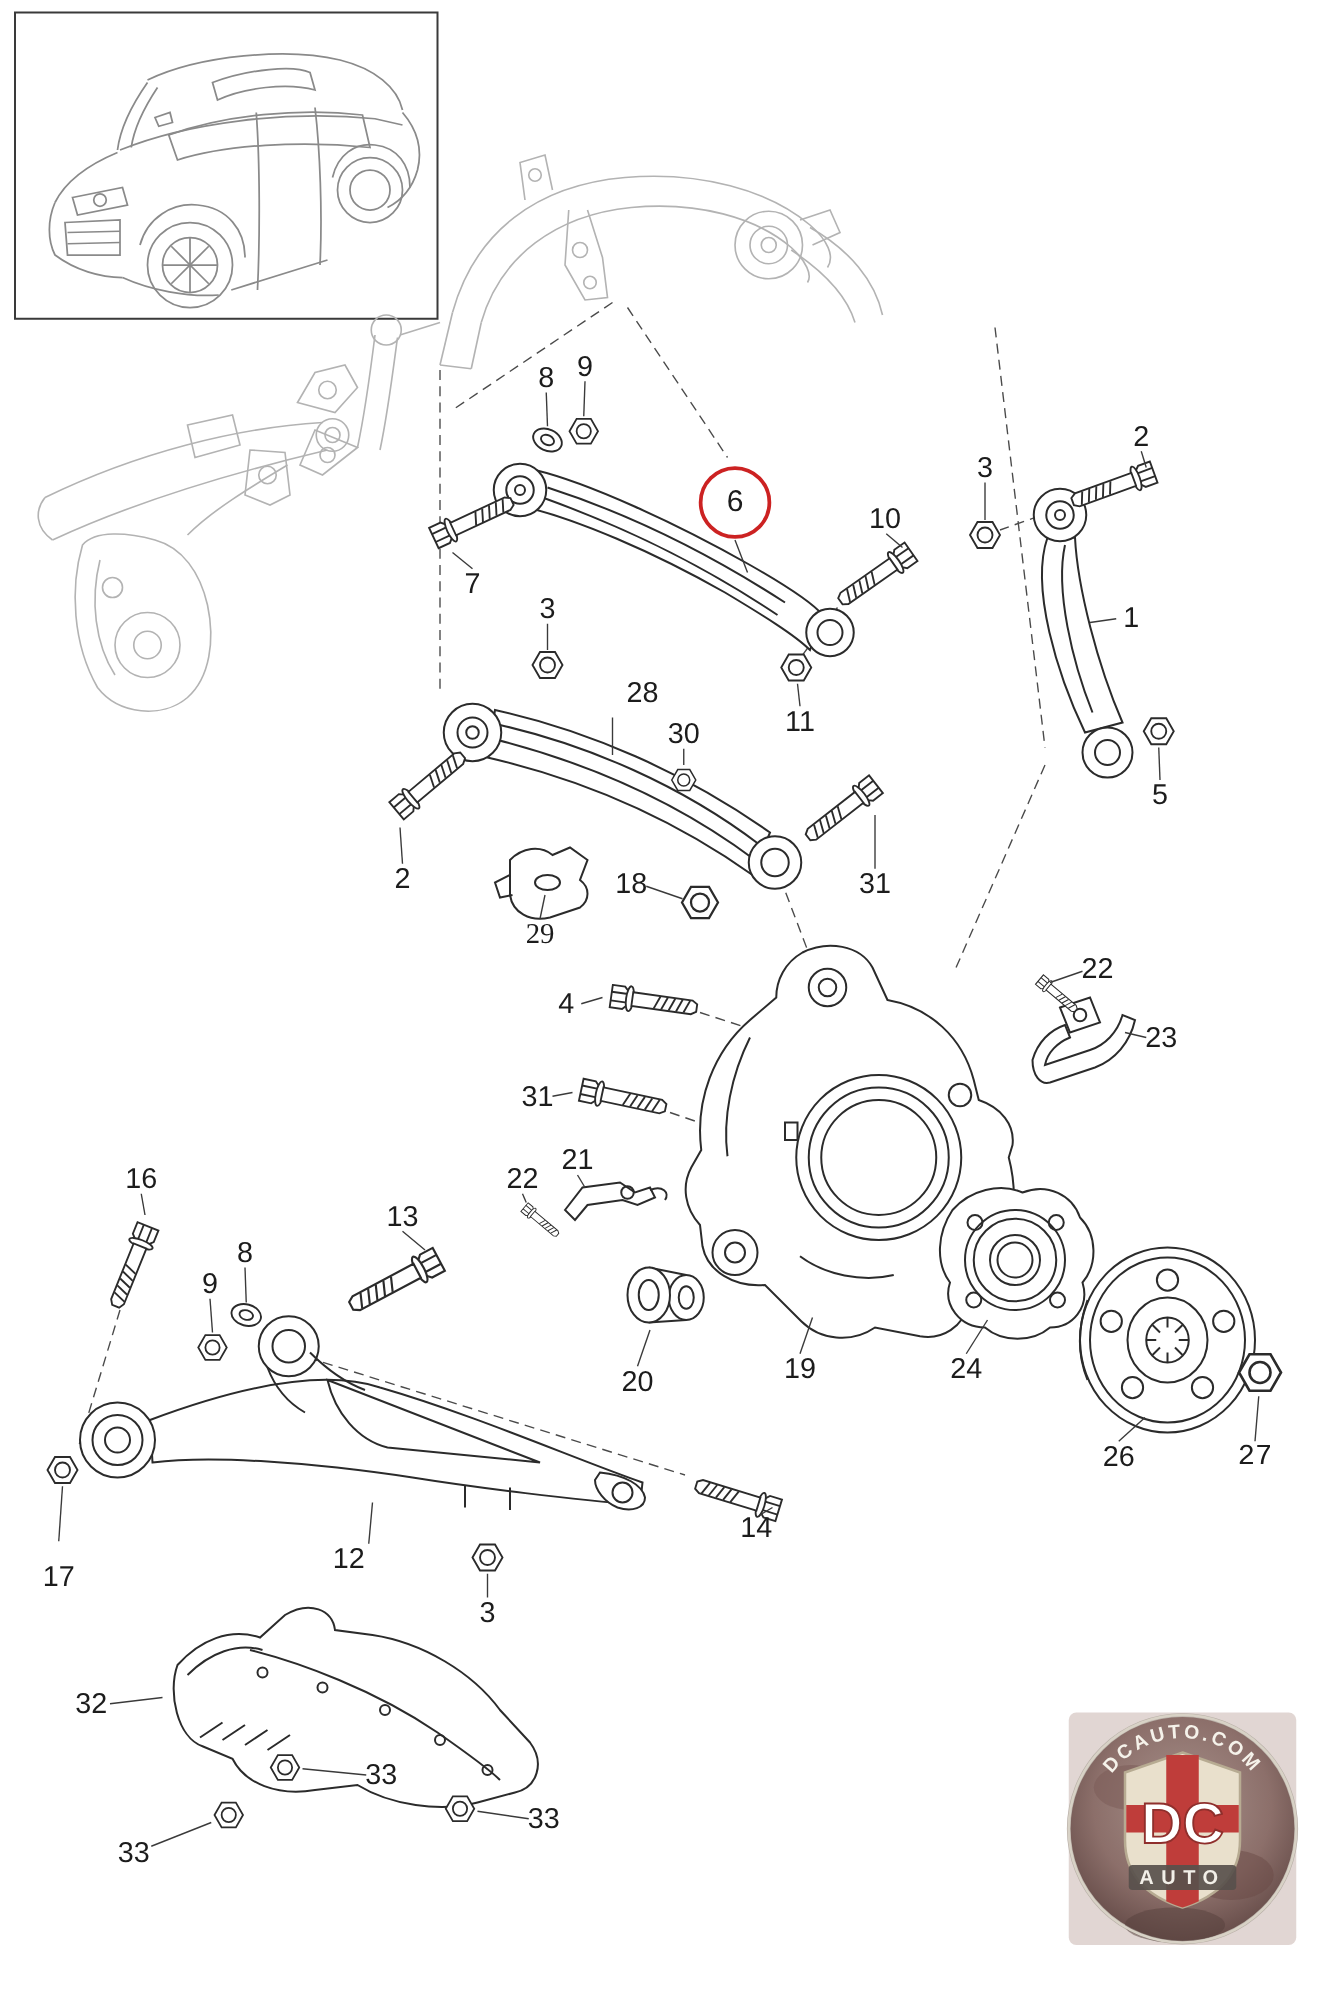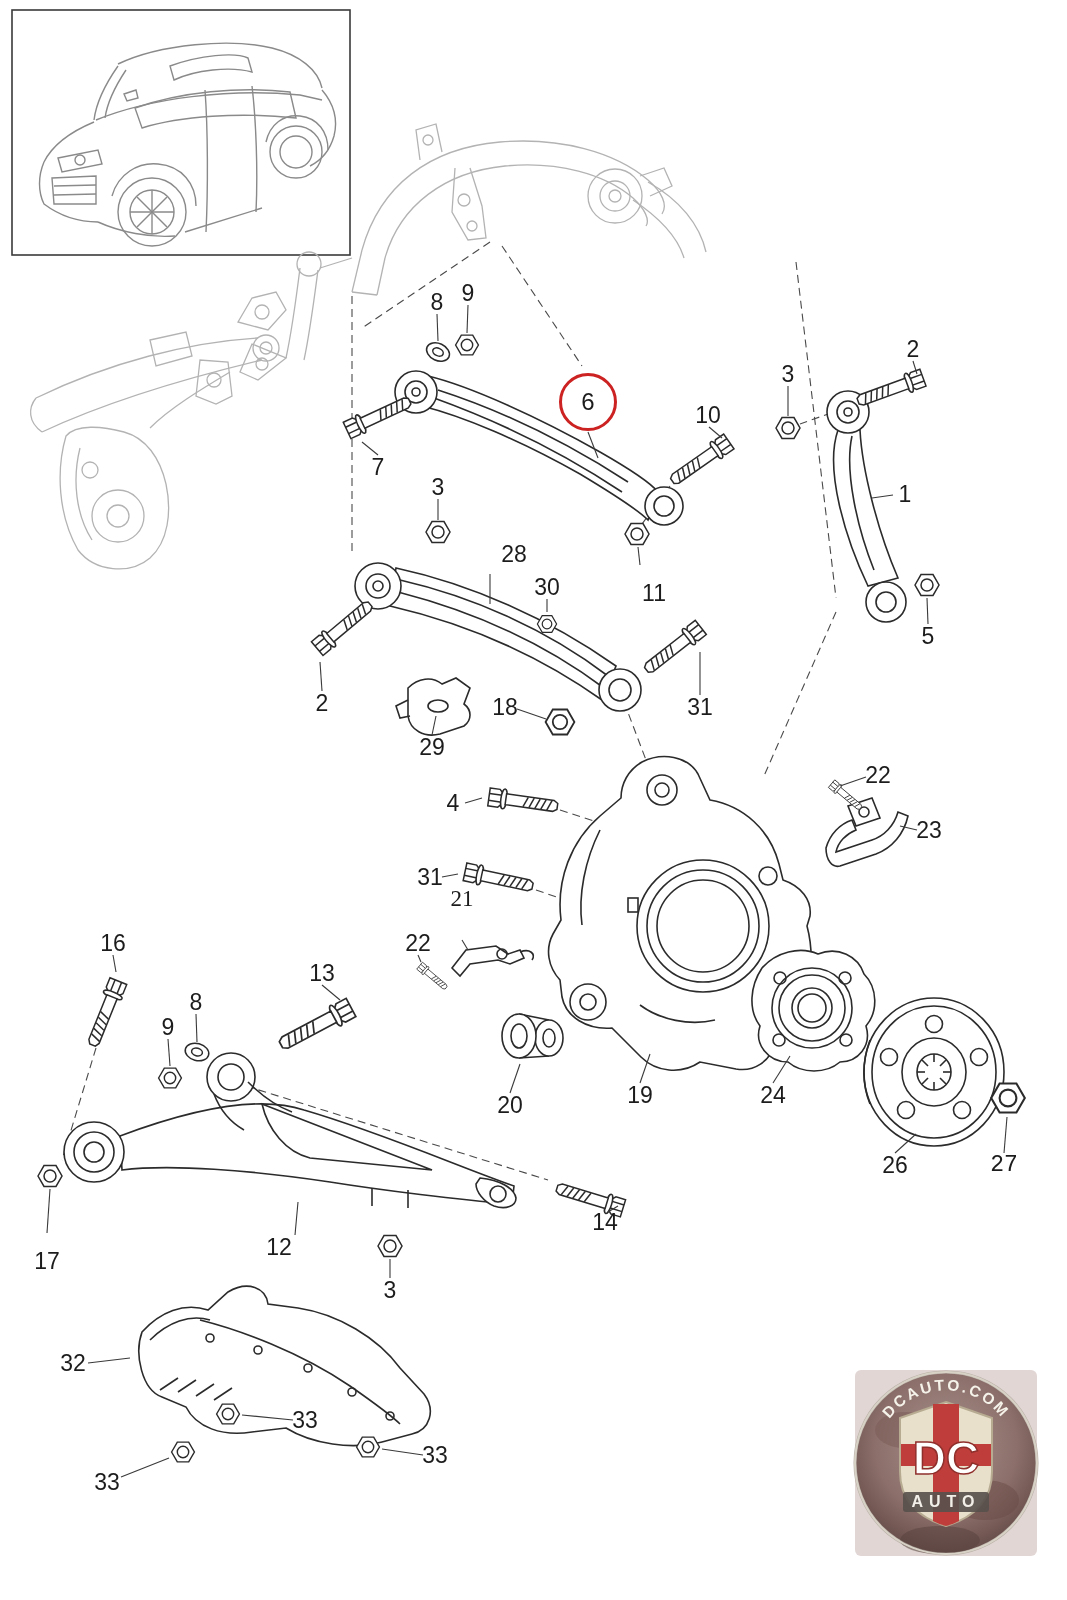--- a/index.html
+++ b/index.html
@@ -379,40 +379,40 @@
       <div class="callout" style="left: 438px; top: 487px;">3</div>
       <div class="callout" style="left: 453px; top: 803px;">4</div>
       <div class="callout" style="left: 928px; top: 636px;">5</div>
       <div class="callout callout-highlight" style="left: 588px; top: 402px;">6</div>
       <div class="callout" style="left: 378px; top: 467px;">7</div>
       <div class="callout" style="left: 437px; top: 302px;">8</div>
       <div class="callout" style="left: 196px; top: 1002px;">8</div>
       <div class="callout" style="left: 468px; top: 293px;">9</div>
       <div class="callout" style="left: 168px; top: 1027px;">9</div>
       <div class="callout" style="left: 708px; top: 415px;">10</div>
-      <div class="callout" style="left: 640px; top: 593px; margin-left: 14px;">11</div>
+      <div class="callout" style="left: 640px; top: 577px;">11</div>
       <div class="callout" style="left: 279px; top: 1247px;">12</div>
       <div class="callout" style="left: 322px; top: 973px;">13</div>
       <div class="callout" style="left: 605px; top: 1222px;">14</div>
       <div class="callout" style="left: 390px; top: 1290px;">3</div>
       <div class="callout" style="left: 113px; top: 943px;">16</div>
       <div class="callout" style="left: 47px; top: 1245px; margin-top: 16px;">17</div>
       <div class="callout" style="left: 505px; top: 707px;">18</div>
       <div class="callout" style="left: 640px; top: 1095px;">19</div>
       <div class="callout" style="left: 510px; top: 1105px;">20</div>
-      <div class="callout" style="left: 462px; top: 899px; font-family: Liberation Serif, serif;">21</div>
+      <div class="callout" style="left: 462px; top: 928px;">21</div>
       <div class="callout" style="left: 878px; top: 775px;">22</div>
       <div class="callout" style="left: 418px; top: 943px;">22</div>
       <div class="callout" style="left: 929px; top: 830px;">23</div>
       <div class="callout" style="left: 773px; top: 1095px;">24</div>
       <div class="callout" style="left: 430px; top: 877px;">31</div>
       <div class="callout" style="left: 895px; top: 1165px;">26</div>
       <div class="callout" style="left: 1004px; top: 1165px; font-family: Liberation Mono, monospace;">27</div>
       <div class="callout" style="left: 490px; top: 554px; margin-left: 24px;">28</div>
-      <div class="callout" style="left: 432px; top: 747px;">29</div>
+      <div class="callout" style="left: 432px; top: 747px; font-family: Liberation Serif, serif;">29</div>
       <div class="callout" style="left: 547px; top: 587px;">30</div>
       <div class="callout" style="left: 700px; top: 707px;">31</div>
       <div class="callout" style="left: 73px; top: 1363px;">32</div>
       <div class="callout" style="left: 305px; top: 1420px;">33</div>
       <div class="callout" style="left: 435px; top: 1455px;">33</div>
       <div class="callout" style="left: 107px; top: 1482px;">33</div>
     </div>
 
 </div>
 

